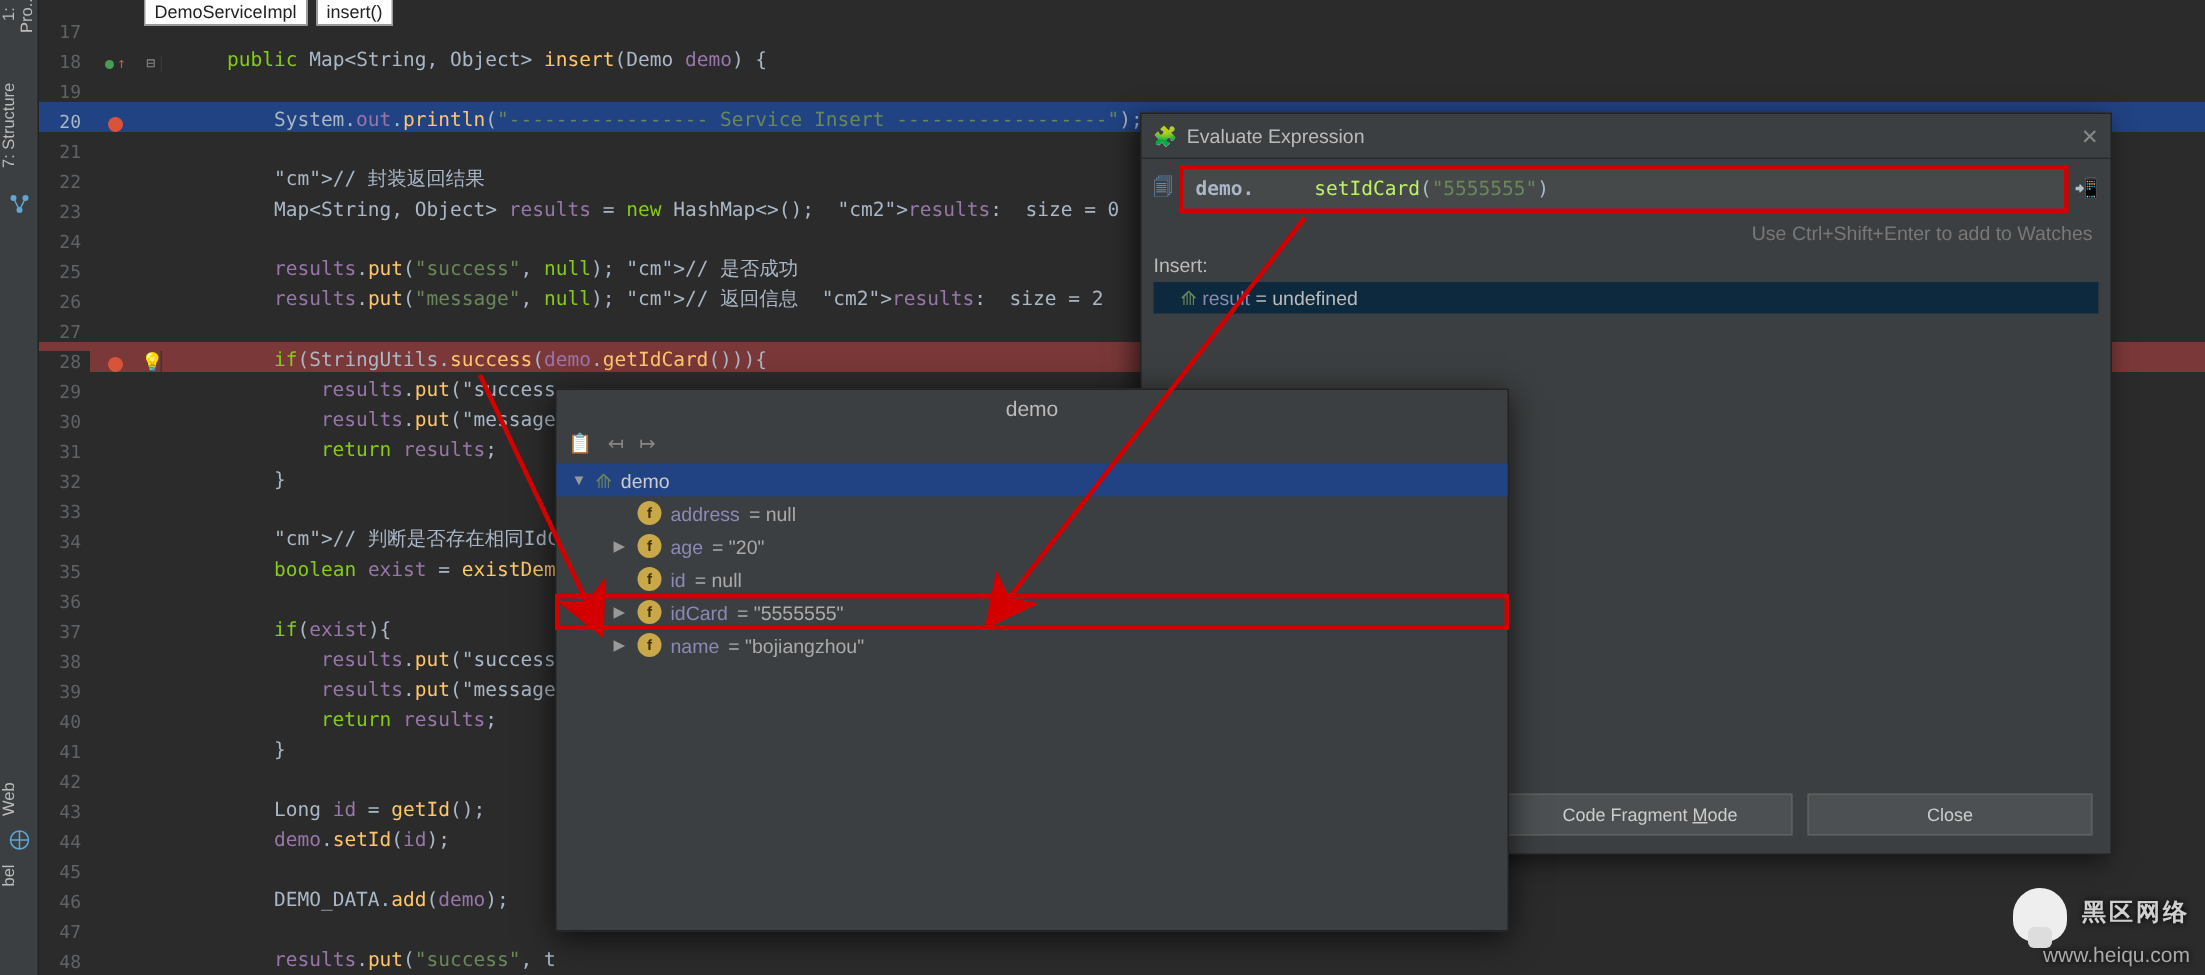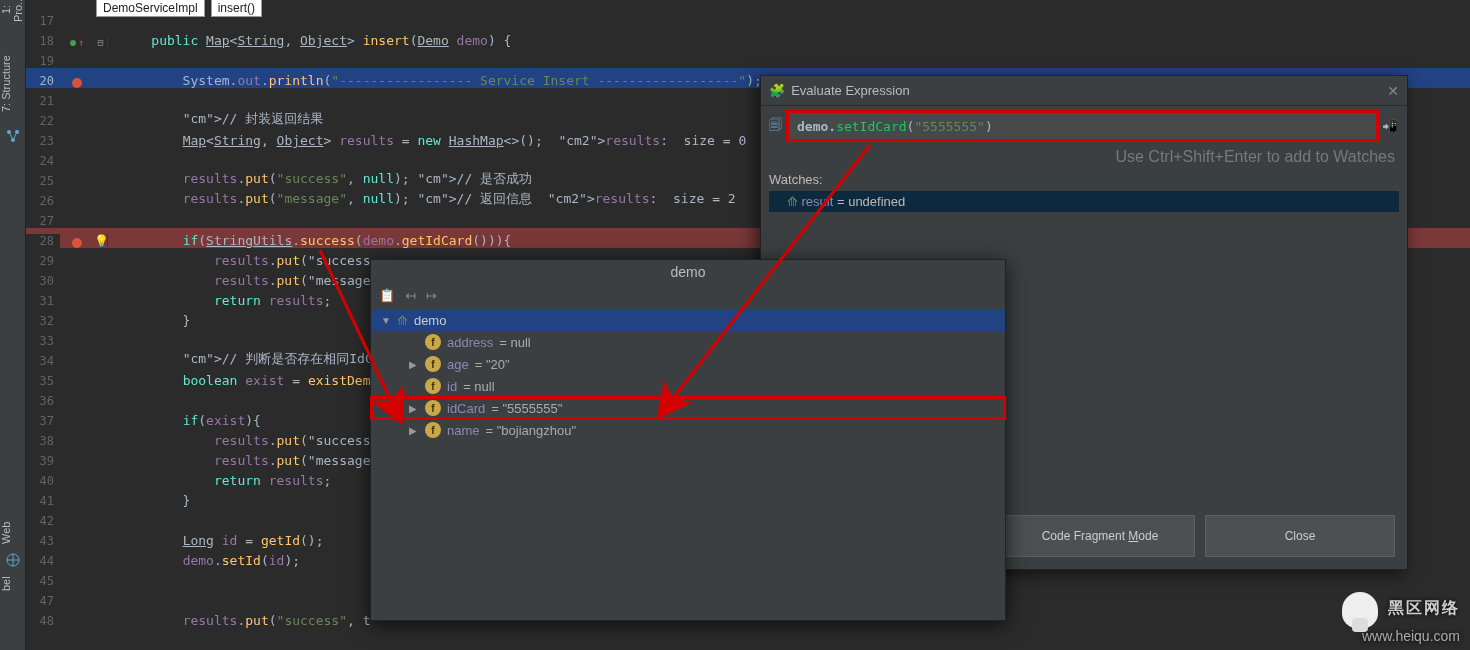--- a/index.html
+++ b/index.html
@@ -64,22 +64,22 @@
   .dot-red { width:10px;height:10px;border-radius:50%;background:#d9533b; }
   .dot-green { width:6px;height:6px;border-radius:50%;background:#499c54; }
   .arrow-up { color:#c75450; font-size:10px; }
   .fold-col {
     width:14px; flex:0 0 14px;
     border-right:1px solid #373737;
     color:#888; font-size:10px; text-align:center;
   }
   .bulb { color:#e9c46a; font-size:12px; }
   .code { padding-left:12px; }
-  .kw { color:#5eead4; }
-  .ty { color:#a9b7c6;text-decoration:underline; }
+  .kw { color:#84cc16; }
+  .ty { color:#a9b7c6; }
   .fn { color:#ffc66d; }
   .str { color:#6a8759; }
   .id { color:#9876aa; }
   .line.hl-blue { background:#214283; }
   .line.hl-blue .code, .line.hl-blue .gutter { color:#a9b7c6; }
   .line.hl-red { background:#7a3838; }
   .line.hl-red .gutter { background:#2b2b2b; }
 
   
   .eval-dialog {
@@ -100,34 +100,34 @@
     display:flex; align-items:center; gap:6px;
     padding:6px 8px;
   }
   .expr-input-wrap {
     flex:1; background:#45494a; height:28px;
     border:1px solid #555; display:flex; align-items:center;
     padding:0 8px;
   }
   .expr-input-wrap.boxed { outline:3px solid #d40000; outline-offset:-1px; }
   .hint {
-    text-align:right; color:#787878; font-family:sans-serif; font-size:16px;
+    text-align:right; color:#787878; font-family:sans-serif; font-size:13px;
     padding:2px 12px 6px 0;
   }
   .result-area { padding:0 8px; }
   .result-label { color:#bbb; font-family:sans-serif; font-size:13px; }
   .result-line {
     background:#0d293e; padding:3px 18px; margin-top:4px;
     color:#bbb; font-family:sans-serif; font-size:13px;
   }
   .eval-buttons {
     position:absolute; bottom:12px; right:12px; display:flex; gap:10px;
   }
   .btn {
-    width:190px; height:42px; background:#4c5052;
+    width:190px; height:28px; background:#4c5052;
     border:1px solid #5e6060; color:#ccc;
     font-family:sans-serif; font-size:12px;
     display:flex; align-items:center; justify-content:center;
     cursor:pointer;
   }
   .btn u { text-decoration:underline; }
 
   
   .inspect {
     position:absolute; left:370px; top:259px; width:636px; height:362px;
@@ -244,20 +244,21 @@
     <div class="line"><div class="gutter">36</div><div class="marks"></div><div class="fold-col"></div><div class="code"></div></div>
     <div class="line"><div class="gutter">37</div><div class="marks"></div><div class="fold-col"></div><div class="code">        <span class="kw">if</span>(<span class="id">exist</span>){</div></div>
     <div class="line"><div class="gutter">38</div><div class="marks"></div><div class="fold-col"></div><div class="code">            <span class="id">results</span>.<span class="fn">put</span>("success</div></div>
     <div class="line"><div class="gutter">39</div><div class="marks"></div><div class="fold-col"></div><div class="code">            <span class="id">results</span>.<span class="fn">put</span>("message</div></div>
     <div class="line"><div class="gutter">40</div><div class="marks"></div><div class="fold-col"></div><div class="code">            <span class="kw">return</span> <span class="id">results</span>;</div></div>
     <div class="line"><div class="gutter">41</div><div class="marks"></div><div class="fold-col"></div><div class="code">        }</div></div>
     <div class="line"><div class="gutter">42</div><div class="marks"></div><div class="fold-col"></div><div class="code"></div></div>
     <div class="line"><div class="gutter">43</div><div class="marks"></div><div class="fold-col"></div><div class="code">        <span class="ty">Long</span> <span class="id">id</span> = <span class="fn">getId</span>();</div></div>
     <div class="line"><div class="gutter">44</div><div class="marks"></div><div class="fold-col"></div><div class="code">        <span class="id">demo</span>.<span class="fn">setId</span>(<span class="id">id</span>);</div></div>
     <div class="line"><div class="gutter">45</div><div class="marks"></div><div class="fold-col"></div><div class="code"></div></div>
+    <div class="line"><div class="gutter">46</div><div class="marks"></div><div class="fold-col"></div><div class="code">        <span class="ty">DEMO_DATA</span>.<span class="fn">add</span>(<span class="id">demo</span>);</div></div>
     <div class="line"><div class="gutter">47</div><div class="marks"></div><div class="fold-col"></div><div class="code"></div></div>
     <div class="line"><div class="gutter">48</div><div class="marks"></div><div class="fold-col"></div><div class="code">        <span class="id">results</span>.<span class="fn">put</span>(<span class="str">"success"</span>, t</div></div>
   </div>
 
 <div class="inspect">
   <div class="inspect-title">demo</div>
   <div class="inspect-toolbar">
     <span>📋</span>
     <span>↤</span>
     <span>↦</span>
@@ -305,30 +306,30 @@
   <div class="eval-title">
     <span style="margin-right:6px;">🧩</span>
     <span>Evaluate Expression</span>
     <span class="spacer"></span>
     <span class="eval-close">✕</span>
   </div>
   <div class="expr-row">
     <span style="color:#6aa3d5;">🗐</span>
     <div class="expr-input-wrap boxed">
       <span style="color:#a9b7c6;font-weight:bold;">demo.</span>
-        <span style="color:#22c55e;">setIdCard</span>
+        <span style="color:#bef264;margin-left:40px;">setIdCard</span>
         <span style="color:#a9b7c6;">(</span>
         <span style="color:#6a8759;">"5555555"</span>
         <span style="color:#a9b7c6;">)</span>
     </div>
     <span style="color:#6aa3d5;">📲</span>
   </div>
   <div class="hint">Use Ctrl+Shift+Enter to add to Watches</div>
   <div class="result-area">
-    <div class="result-label">Watches:</div>
+    <div class="result-label">Insert:</div>
     <div class="result-line">
       <span style="color:#6a8759;">⟰ </span>
       <span style="color:#8a8ab5;">result</span>
       <span> = </span>
       <span>undefined</span>
     </div>
   </div>
   <div class="eval-buttons">
     <div class="btn">
         <span>Code Fragment <u>M</u>ode</span>

